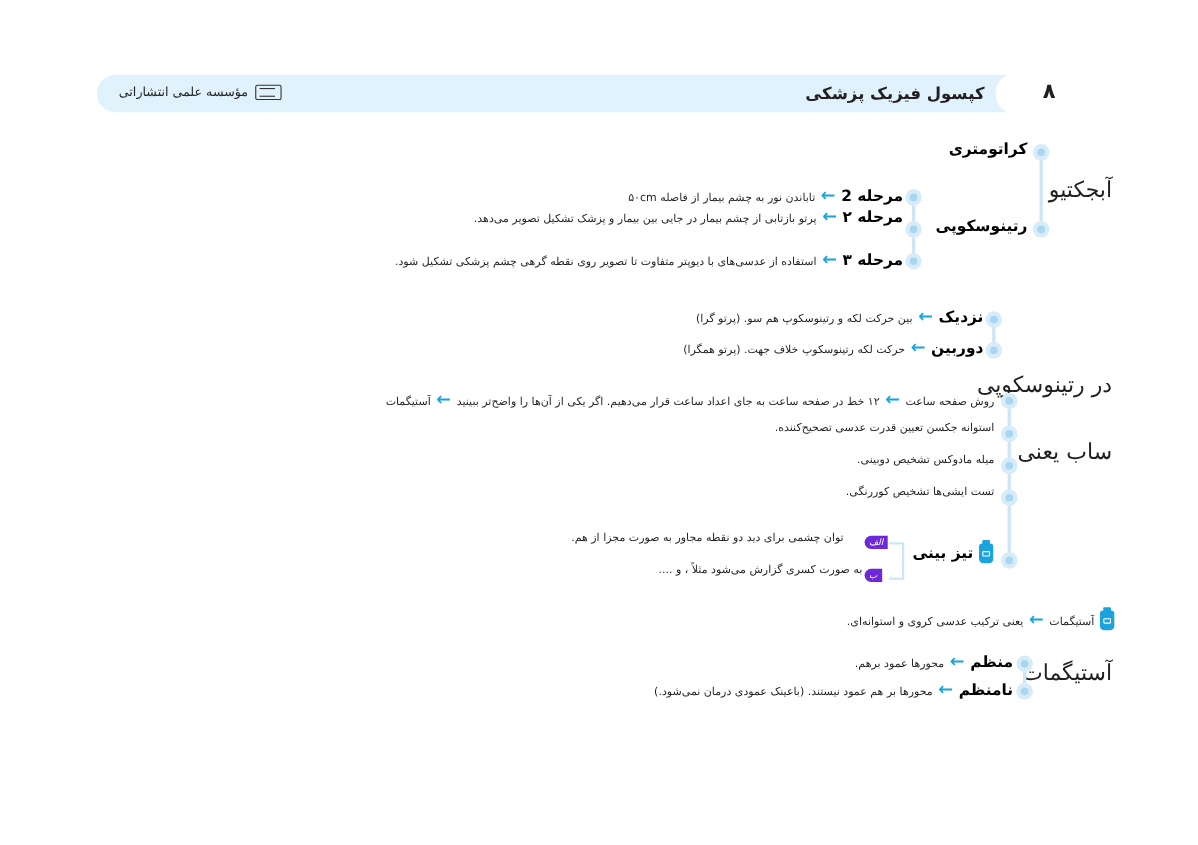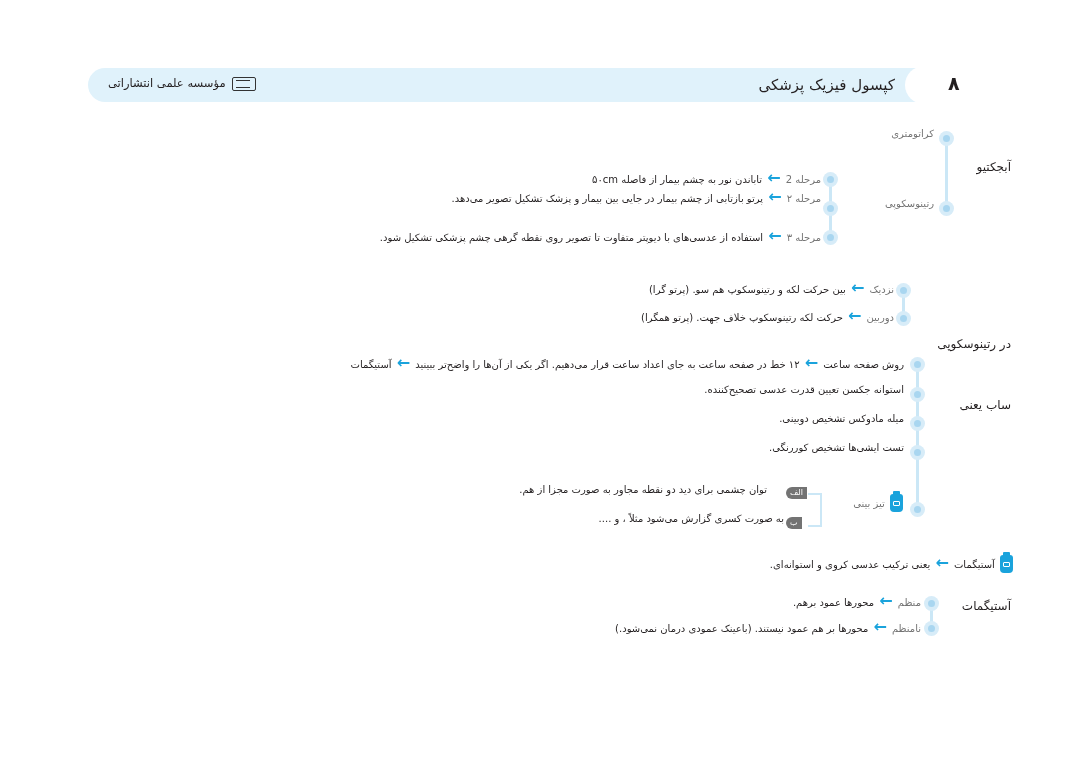--- a/index.html
+++ b/index.html
@@ -7,40 +7,40 @@
     width:1089px; height:768px; background:#ffffff; position:relative; overflow:hidden;
     font-family:"DejaVu Sans", sans-serif; color:#231f20;
   }
   .abs { position:absolute; }
   .rtl { direction:rtl; unicode-bidi:plaintext; white-space:nowrap; }
 
   
   .hdr-band { left:88px; top:68px; width:910px; height:34px; background:#e0f2fb; border-radius:18px; }
   .hdr-pageno-pill { left:905px; top:66px; width:100px; height:38px; background:#ffffff; border-radius:20px 0 0 20px; }
   .hdr-pageno { left:948px; top:72px; font-size:19px; font-weight:bold; color:#231f20; }
-  .hdr-title { right:194px; top:76px; font-size:15px; font-weight:normal; color:#231f20; }
+  .hdr-title { right:194px; top:76px; font-size:15px; font-weight:bold; color:#231f20; }
   .hdr-publisher { left:108px; top:76px; font-size:11.5px; color:#231f20; }
   .hdr-logo { display:inline-block; width:22px; height:12px; border:1.5px solid #333; border-radius:2px; margin-left:3px; vertical-align:middle; position:relative; }
   .hdr-logo::after{ content:""; position:absolute; left:3px; top:2px; width:14px; height:6px; border-top:1px solid #333; border-bottom:1px solid #333; }
 
   
   .vline { position:absolute; width:3px; background:#cbe7f6; }
   .dot { position:absolute; width:15px; height:15px; border-radius:50%; background:#d7ecf8; }
   .dot::after { content:""; position:absolute; left:4px; top:4px; width:7px; height:7px; border-radius:50%; background:#a9d6f0; }
 
-  .label-main { font-size:12px; color:#231f20; }
-  .label-bold { font-size:10px; font-weight:normal; color:#737373; }
+  .label-main { font-size:20px; color:#231f20; }
+  .label-bold { font-size:14px; font-weight:bold; color:#000000; }
   .text { font-size:10px; color:#231f20; }
   .arrow { color:#1aa3dc; font-weight:bold; }
 
   .badge-icon { display:inline-block; width:13px; height:18px; background:#1aa3dc; border-radius:3px 3px 4px 4px; position:relative; vertical-align:middle; }
   .badge-icon::before { content:""; position:absolute; left:3px; top:-3px; width:7px; height:4px; background:#1aa3dc; border-radius:1px; }
   .badge-icon::after { content:""; position:absolute; left:3px; top:7px; width:7px; height:5px; border:1.5px solid #fff; border-radius:1px; box-sizing:border-box; }
 
-  .tag { position:absolute; height:12px; padding:0 4px; font-size:8px; line-height:12px; color:#fff; background:#737373; border-radius:6px 0 0 6px; }
+  .tag { position:absolute; height:12px; padding:0 4px; font-size:8px; line-height:12px; color:#fff; background:#6d28d9; border-radius:6px 0 0 6px;font-style:italic; }
   .bracket { position:absolute; border:2px solid #cbe7f6; border-left:none; }
 </style>
 </head>
 <body>
 
 <div class="abs hdr-band"></div>
 <div class="abs hdr-pageno-pill"></div>
 <div class="abs hdr-pageno">۸</div>
 <div class="abs hdr-title rtl">کپسول فیزیک پزشکی</div>
 <div class="abs hdr-publisher">

